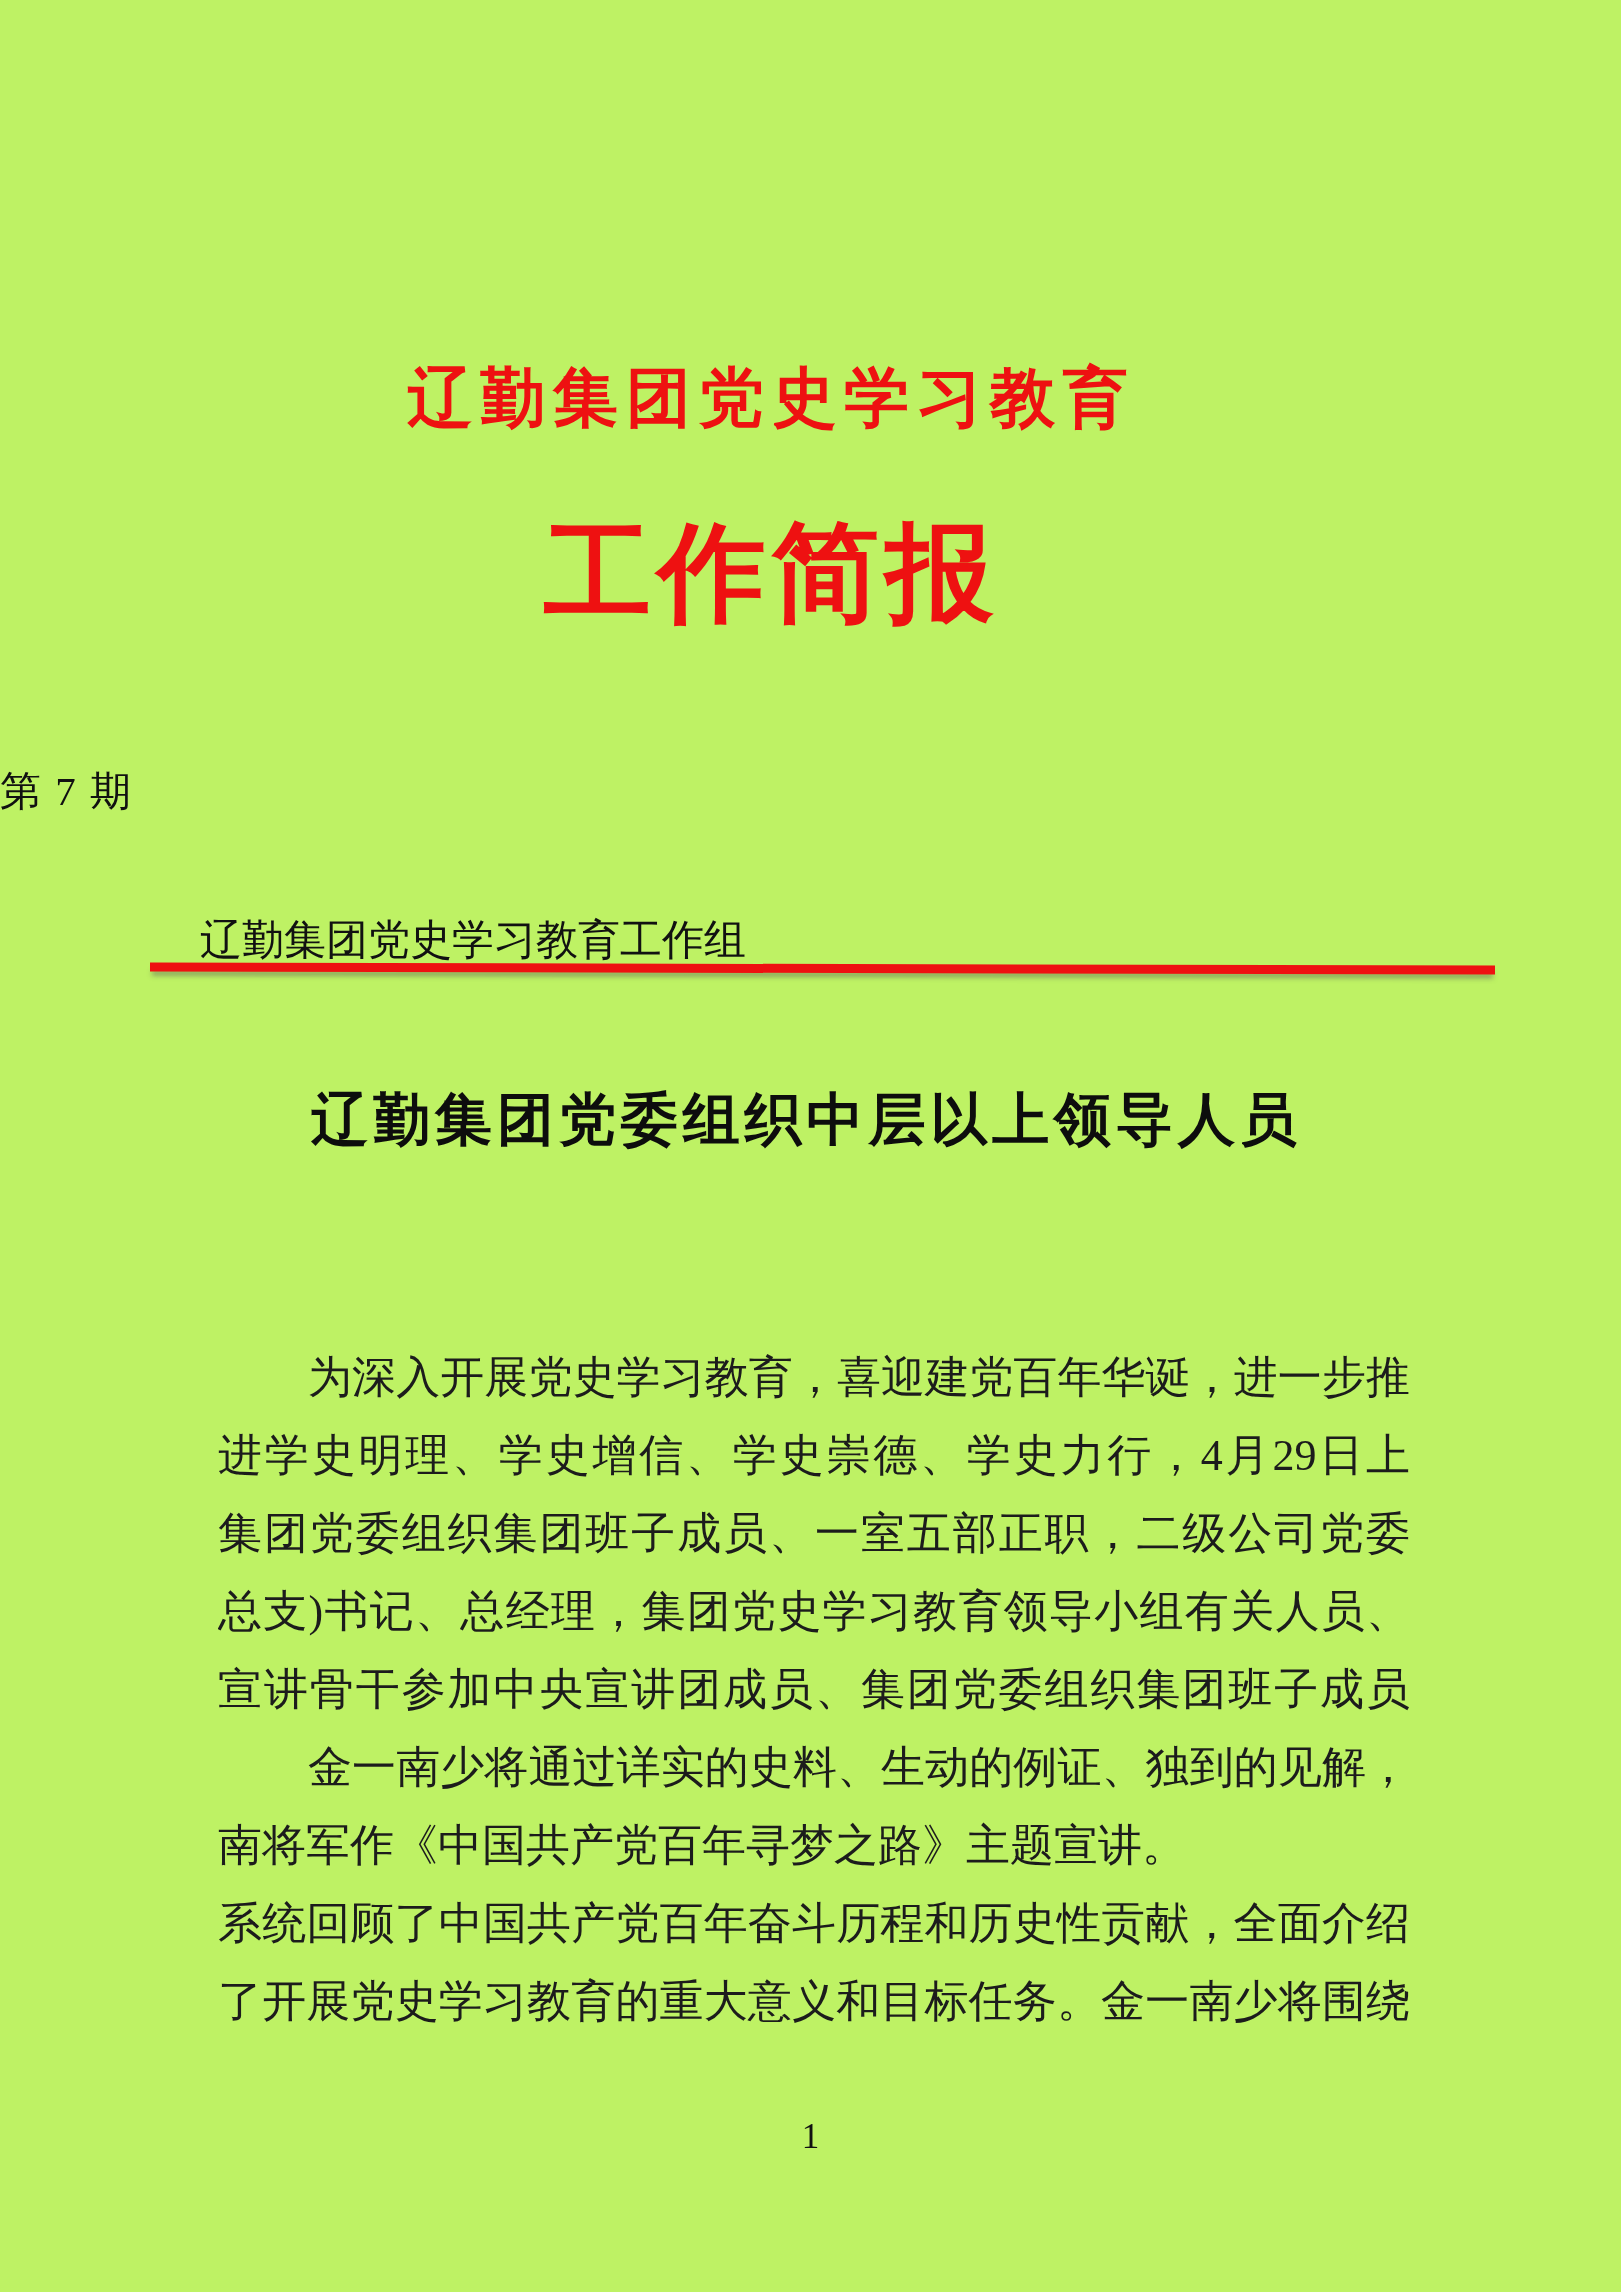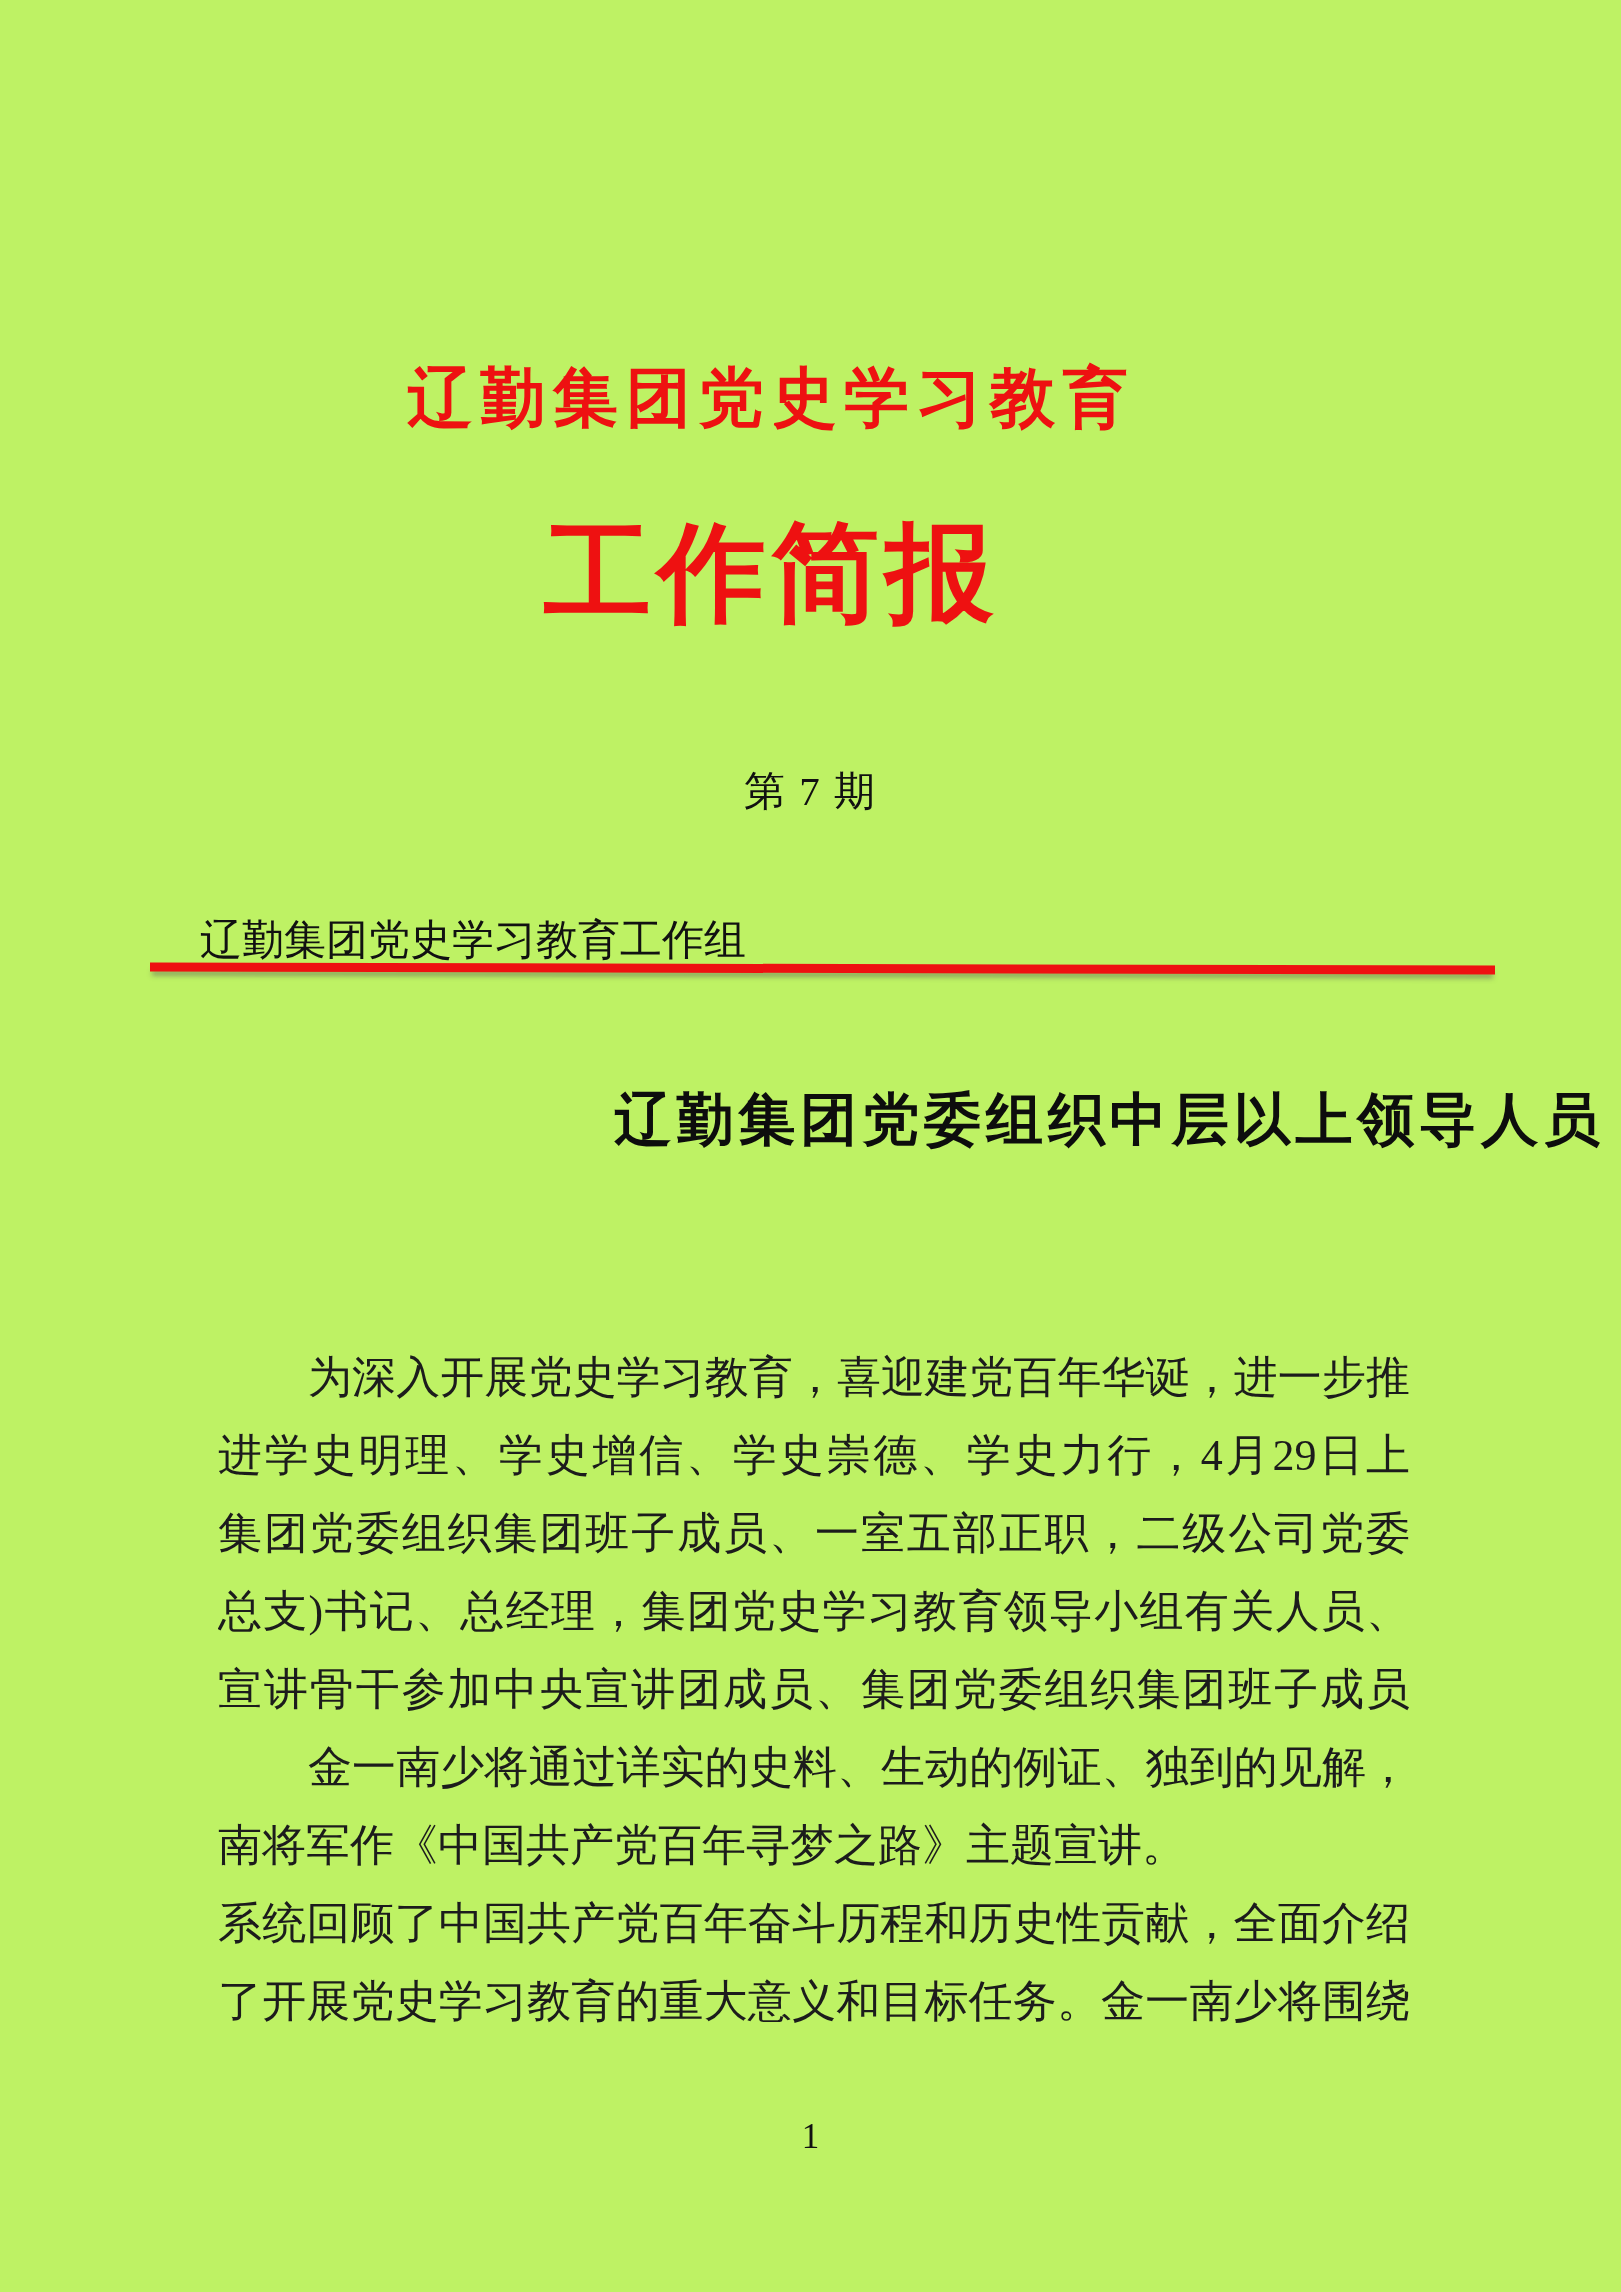--- a/index.html
+++ b/index.html
@@ -36,21 +36,20 @@
     line-height: 127px;
     letter-spacing: 5.9px;
     font-weight: 700;
     color: var(--accent);
   }
 
   .issue-no {
     position: absolute;
     top: 764px;
     left: 0; right: 0;
-    text-align: center;
     font-size: 41px;
     letter-spacing: 2px;
     color: #111;
   }
 
   .issuer-row {
     position: absolute;
     top: 912px;
     left: 200px;
     width: 1164px;
@@ -71,21 +70,21 @@
     background: var(--accent);
     transform: rotate(0.12deg);
     box-shadow: 0 5.9px 4.9px -2px rgba(90, 90, 90, 0.55);
   }
 
   .article-title {
     position: absolute;
     top: 1076px;
     left: 0; right: 16px;
     margin: 0;
-    text-align: right;
+    text-align: center;
     font-size: 57px;
     line-height: 87px;
     letter-spacing: 4.9px;
     font-weight: 700;
     color: #0d0d0d;
     padding-left: 8px;
   }
   .t-line { display: block; }
 
   .article-body {

